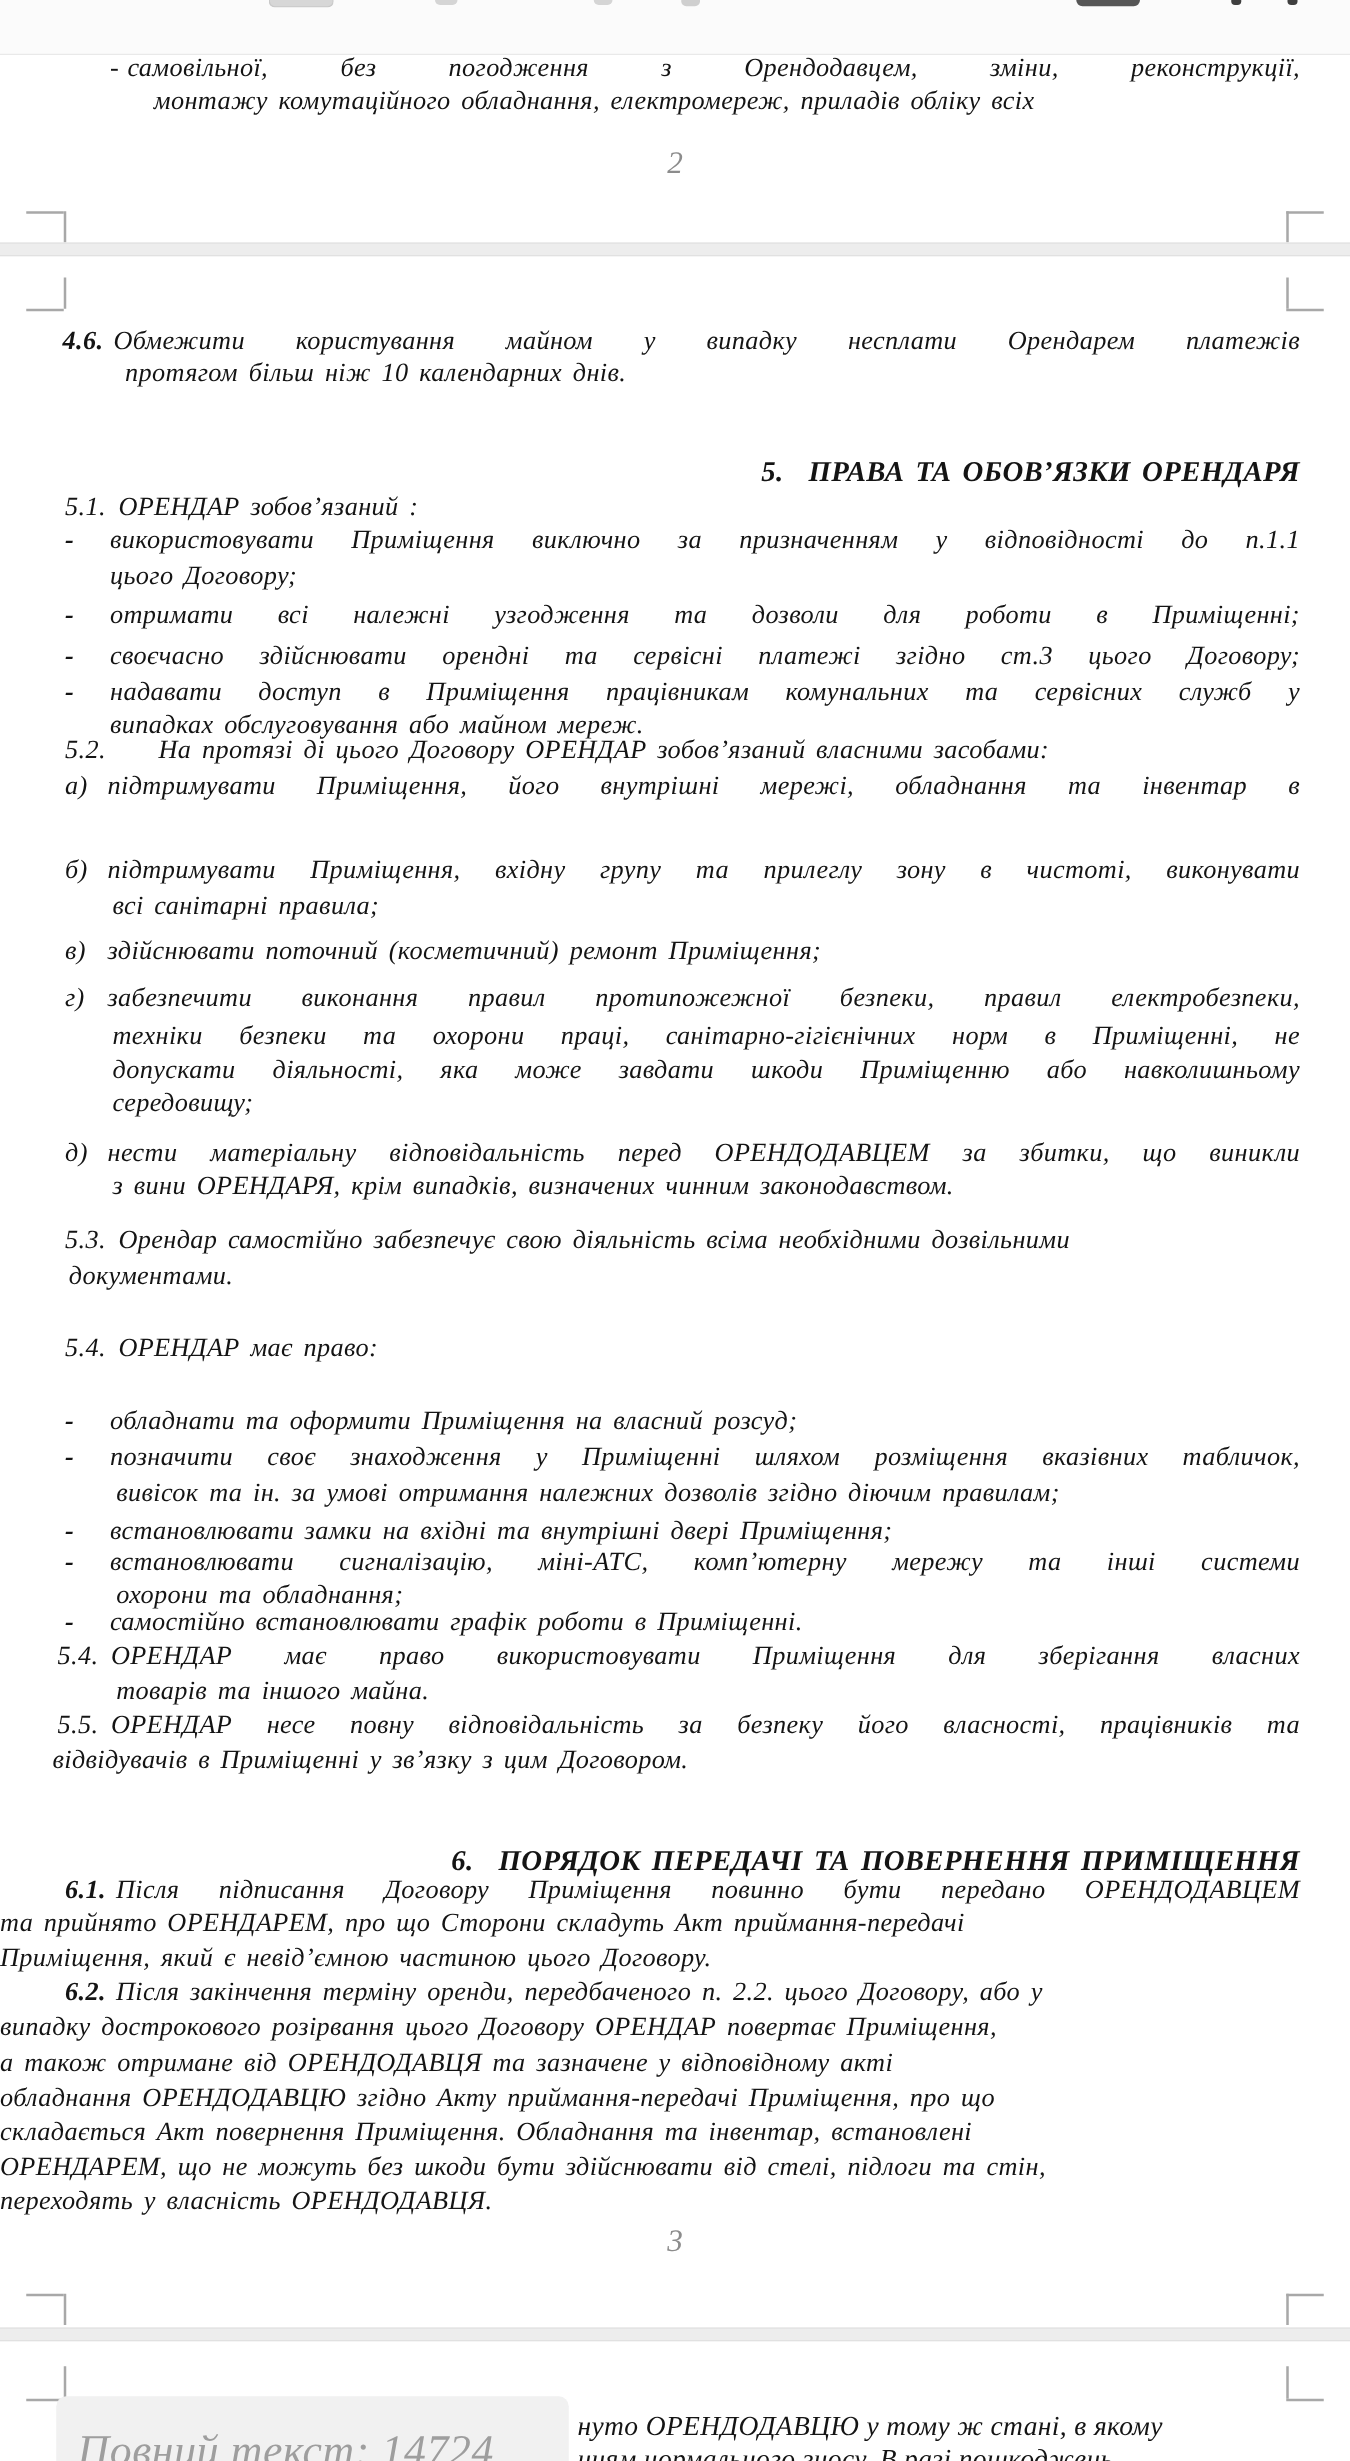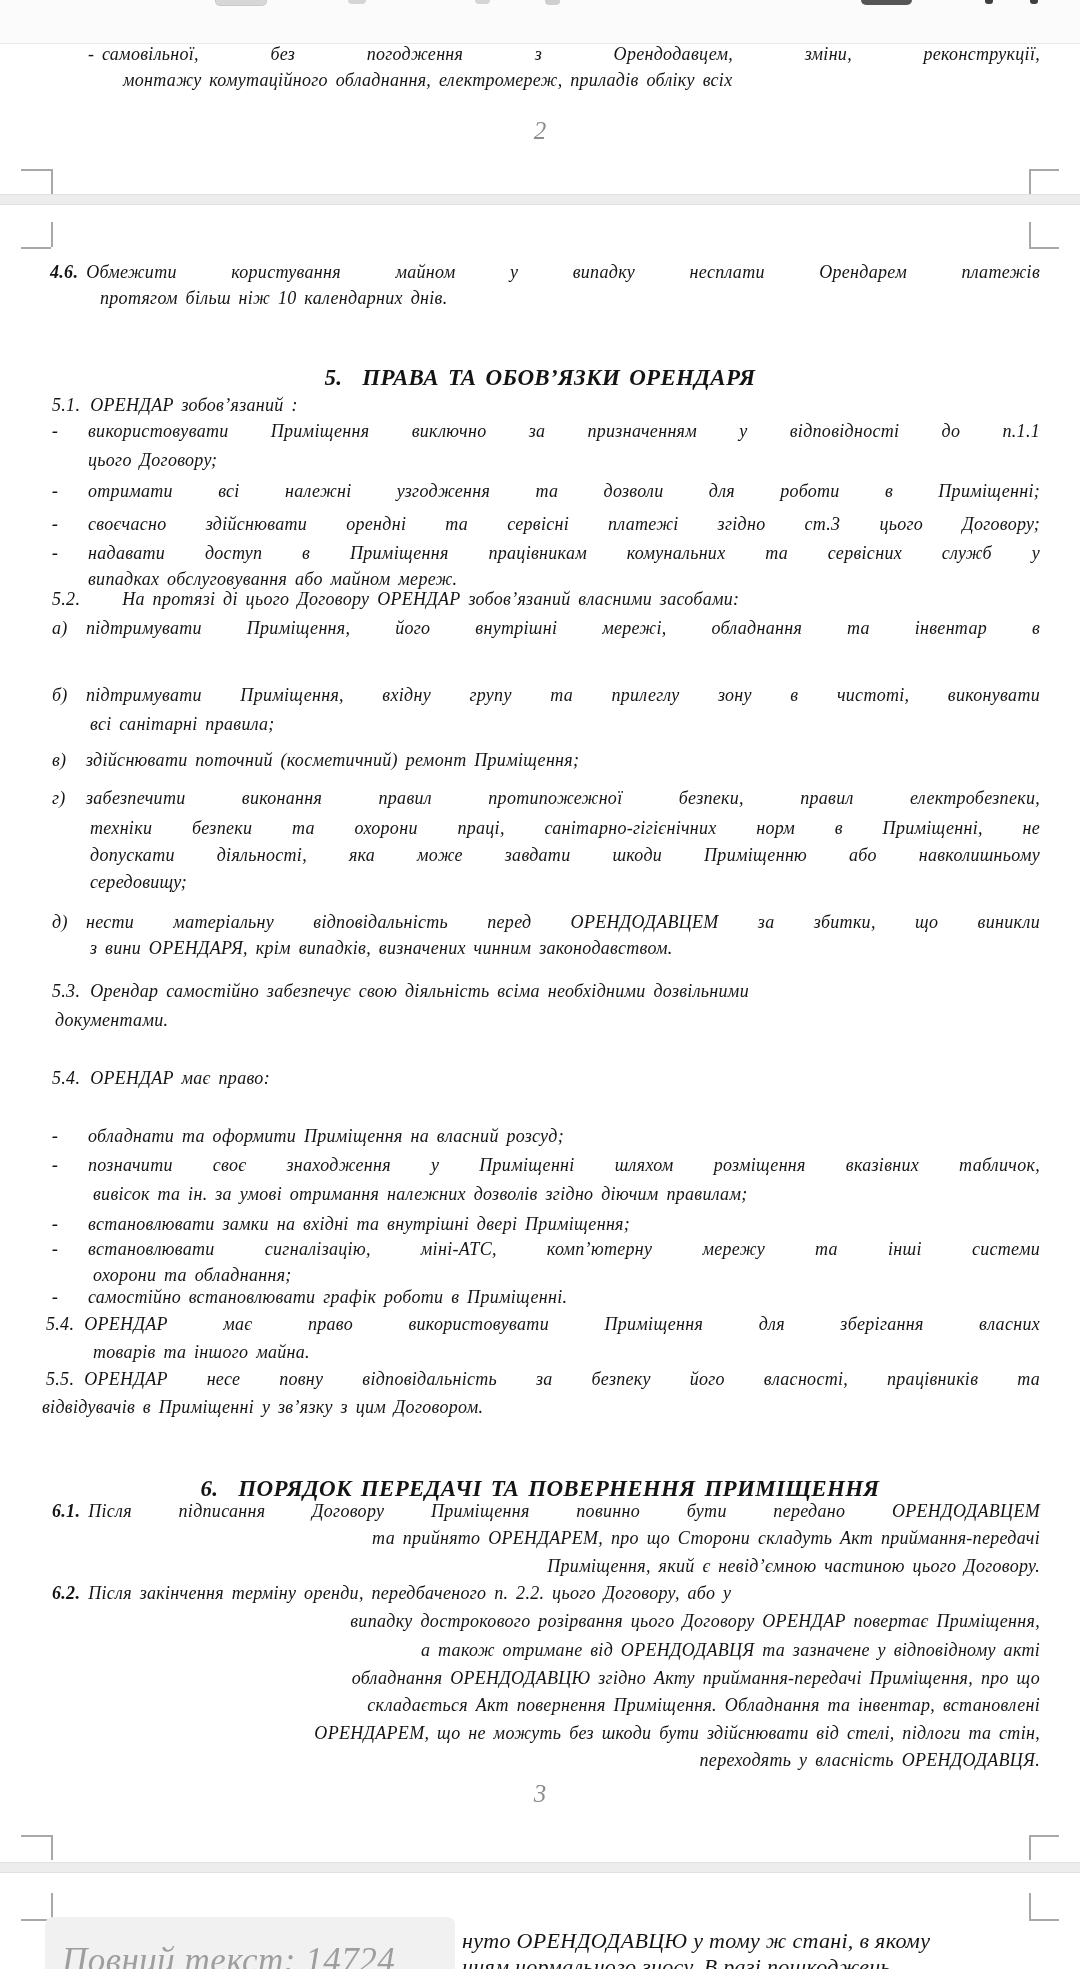--- a/index.html
+++ b/index.html
@@ -11,34 +11,34 @@
   .sliver{position:absolute;top:0;}
   .sl1{left:215px;width:50px;height:5px;background:#d7d7d7;border-radius:0 0 5px 5px;border:1px solid #c9c9c9;border-top:none;}
   .sl2{left:348px;width:18px;height:4px;background:#d5d5d5;border-radius:0 0 4px 4px;}
   .sl3{left:475px;width:15px;height:4px;background:#d5d5d5;border-radius:0 0 4px 4px;}
   .sl4{left:545px;width:15px;height:5px;background:#cfcfcf;border-radius:0 0 4px 4px;}
   .sl5{left:861px;width:51px;height:5px;background:#565656;border-radius:0 0 5px 5px;}
   .sl6{left:985px;width:8px;height:4px;background:#3f3f3f;border-radius:0 0 3px 3px;}
   .sl7{left:1030px;width:8px;height:4px;background:#3f3f3f;border-radius:0 0 3px 3px;}
   
   .t{position:absolute;left:0;width:1080px;box-sizing:border-box;padding-right:40px;
-     font-style:italic;font-size:18px;line-height:29px;color:#141414;
+     font-style:italic;font-size:21px;line-height:29px;color:#141414;
      letter-spacing:0.3px;word-spacing:3px;white-space:nowrap;}
   .j{text-align:justify;text-align-last:justify;white-space:normal;}
-  .ctr{text-align:center;font-weight:bold;font-size:23px;padding-left:40px;white-space:normal;}
+  .ctr{text-align:right;font-weight:bold;font-size:23px;padding-left:40px;white-space:normal;}
   .numb{font-weight:bold;margin-right:8px;}
   .num{margin-right:10px;}
   .numw{margin-right:42px;}
   .hnum{font-weight:bold;margin-right:20px;}
   .dash{display:inline-block;width:36px;font-weight:bold;}
   .dash2{display:inline-block;width:14px;}
   .lb{display:inline-block;width:34px;}
   .pL46{padding-left:46px;} .pL50{padding-left:50px;} .pL52{padding-left:52px;}
   .pL55{padding-left:55px;} .pL81{padding-left:42px;} .pL88{padding-left:88px;}
-  .pL89{text-align:right;} .pL90{padding-left:90px;} .pL93{padding-left:93px;}
+  .pL89{} .pL90{padding-left:90px;} .pL93{padding-left:93px;}
   .pL100{padding-left:100px;} .pL123{padding-left:123px;}
   .pagenum{position:absolute;left:0;width:1080px;text-align:center;font-style:italic;
            font-size:25px;line-height:29px;color:#8c8c8c;}
   
   .strip{position:absolute;left:0;width:1080px;height:9px;background:#ededed;
          border-top:1px solid #e1e1e1;border-bottom:1px solid #e1e1e1;}
   .mkh{position:absolute;width:30px;height:0;border-top:2px solid #a8a8a8;}
   .mkv{position:absolute;width:0;border-left:2px solid #a8a8a8;}
   
   .p4line{position:absolute;left:462px;font-style:italic;font-size:22px;line-height:29px;

